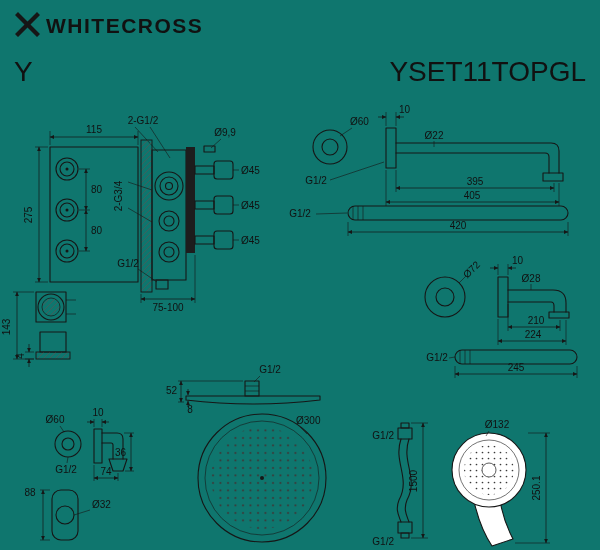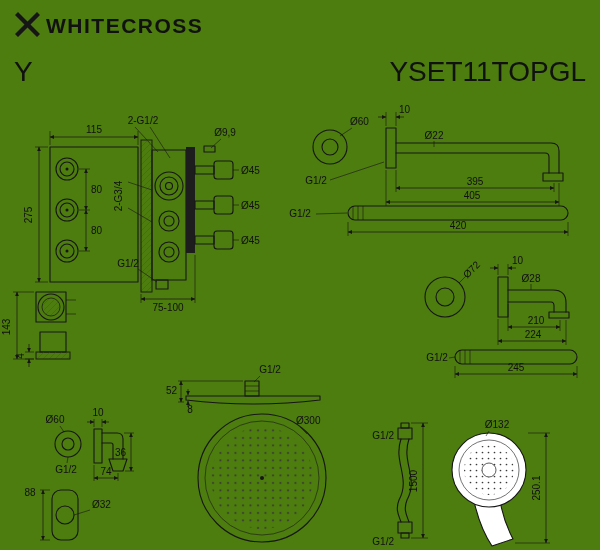--- a/index.html
+++ b/index.html
@@ -1,17 +1,17 @@
 <!DOCTYPE html>
 <html><head>
 <meta charset="utf-8">
 <style>
   html,body { margin:0; padding:0; background:#ffffff; }
   .page {
-    position:relative; width:600px; height:550px; background:#4d7c0f;
+    position:relative; width:600px; height:550px; background:#0f766e;
     font-family:"Liberation Sans","DejaVu Sans",sans-serif; overflow:hidden;
   }
   svg text { font-family:"Liberation Sans","DejaVu Sans",sans-serif; fill:#111111; }
   .t     { font-size:10px; }
   .brand { font-size:21px; font-weight:bold; letter-spacing:1.5px; }
   .h1    { font-size:28px; }
   .ln     { fill:none; stroke:#161616; stroke-width:1.1; stroke-linejoin:round; stroke-linecap:round; }
   .lnthin { fill:none; stroke:#161616; stroke-width:0.6; }
   .ext    { fill:none; stroke:#161616; stroke-width:0.6; }
   .dim    { fill:none; stroke:#161616; stroke-width:0.7; }

